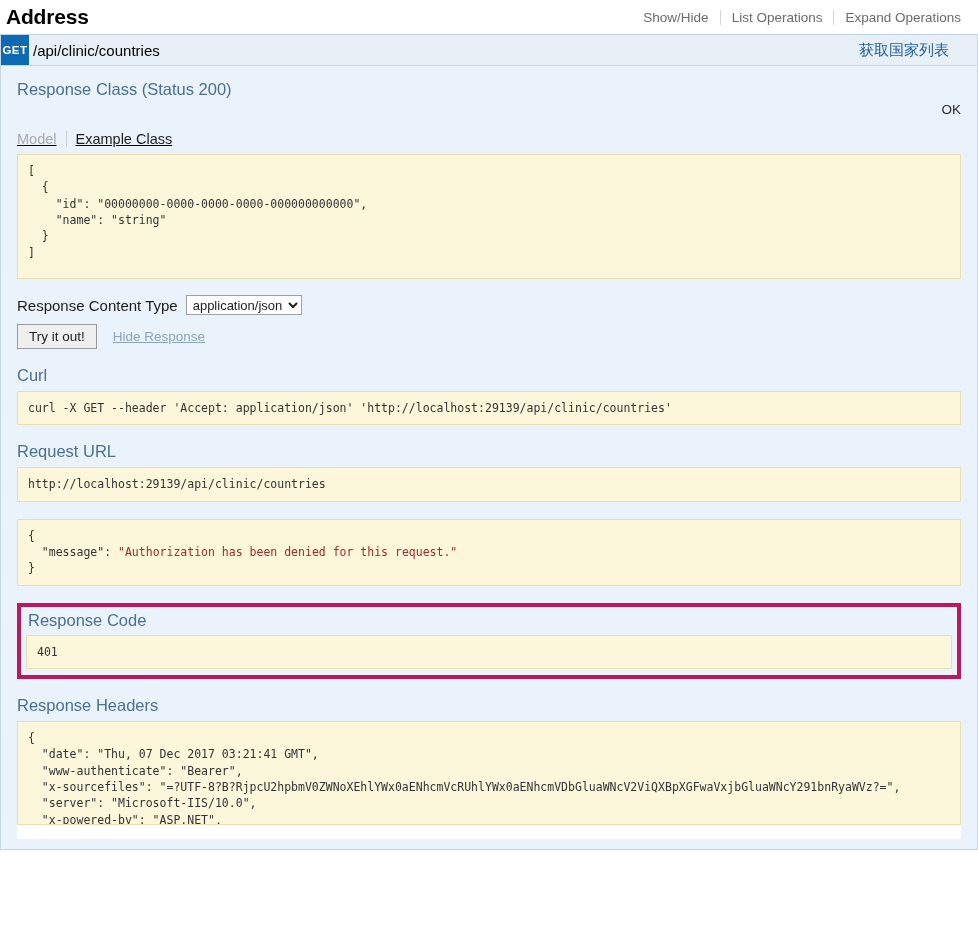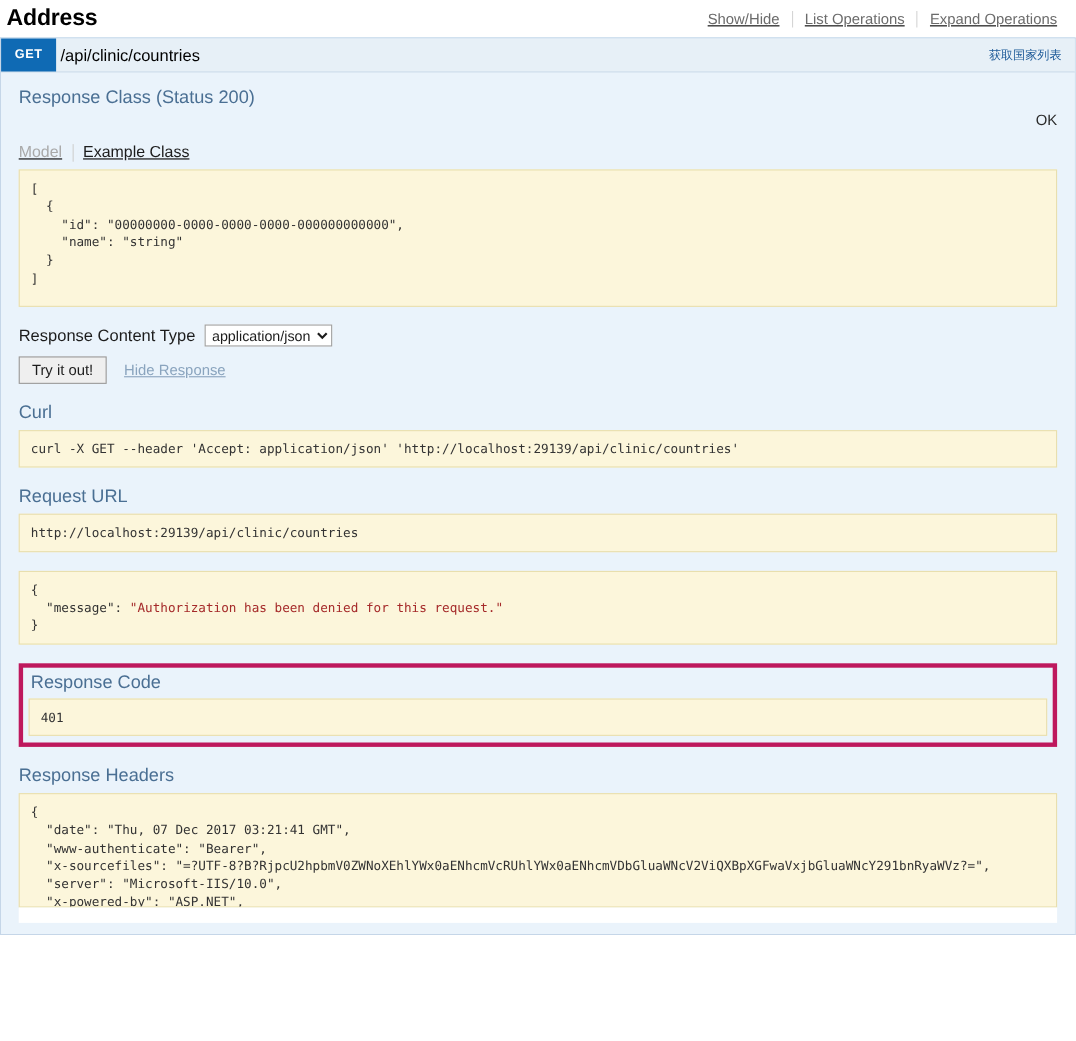--- a/index.html
+++ b/index.html
@@ -21,21 +21,20 @@
     font-size: 21px;
     font-weight: bold;
     color: #000000;
     letter-spacing: -0.2px;
   }
   .resource-options {
     margin-left: auto;
     display: flex;
     align-items: flex-end;
     font-size: 13.5px;
-    text-decoration: underline;
   }
   .resource-options a {
     color: #6b6b6b;
     text-decoration: none;
     padding: 0 11px;
   }
   .resource-options .sep {
     width: 1px; height: 15px; background: #d5d5d5;
   }
 
@@ -50,37 +49,37 @@
     background: #e7f0f7;
     border-bottom: 1px solid #c5d6e8;
     height: 31px;
   }
   .http-method {
     background: #0f6ab4;
     color: #ffffff;
     font-size: 11.5px;
     font-weight: bold;
     letter-spacing: 0.5px;
-    width: 50px;
+    width: 28px;
     height: 100%;
     display: flex;
     align-items: center;
     justify-content: center;
   }
   .op-path {
     color: #000000;
     font-size: 15px;
     padding-left: 4px;
     font-family: "Liberation Sans", sans-serif;
   }
   .op-summary {
     margin-left: auto;
     color: #1f5b99;
-    font-size: 11px;
-    padding-right: 12px;
+    font-size: 15px;
+    padding-right: 28px;
     font-family: "DejaVu Sans", sans-serif;
   }
 
   .op-content {
     padding: 14px 16px 10px 16px;
     background: #eaf3fb;
   }
 
   h4.section-title {
     margin: 0 0 3px 0;

